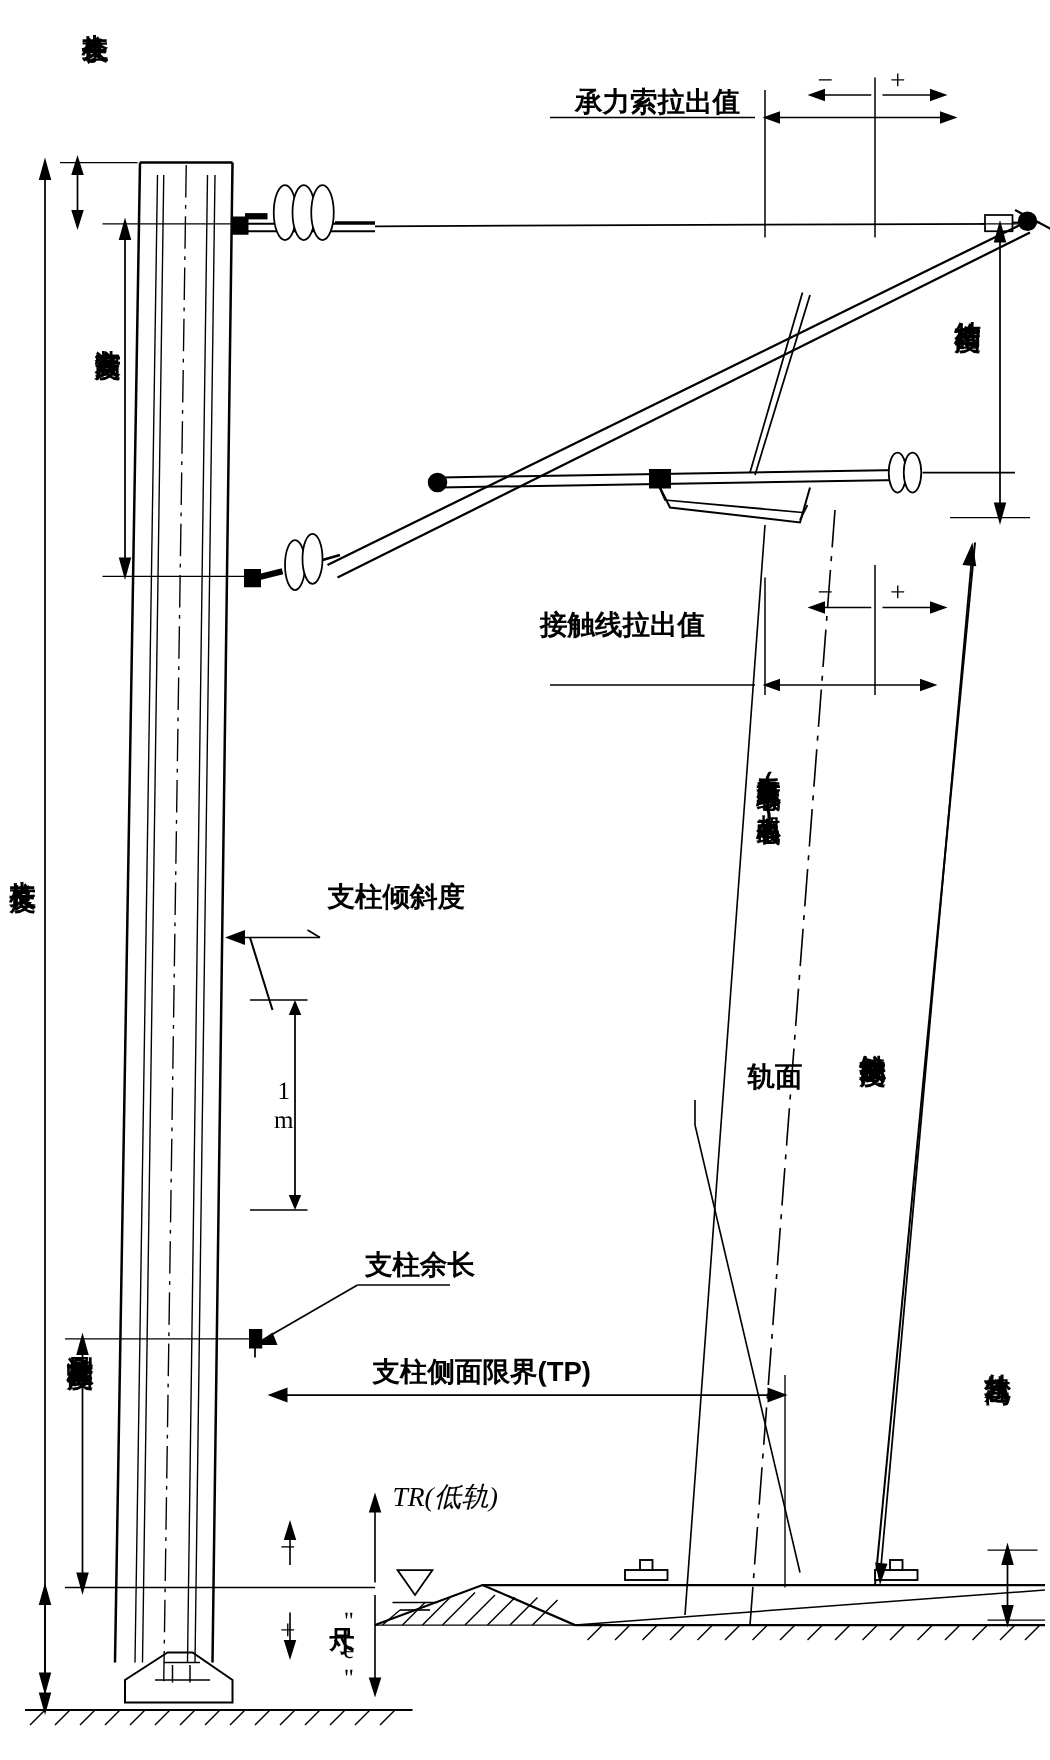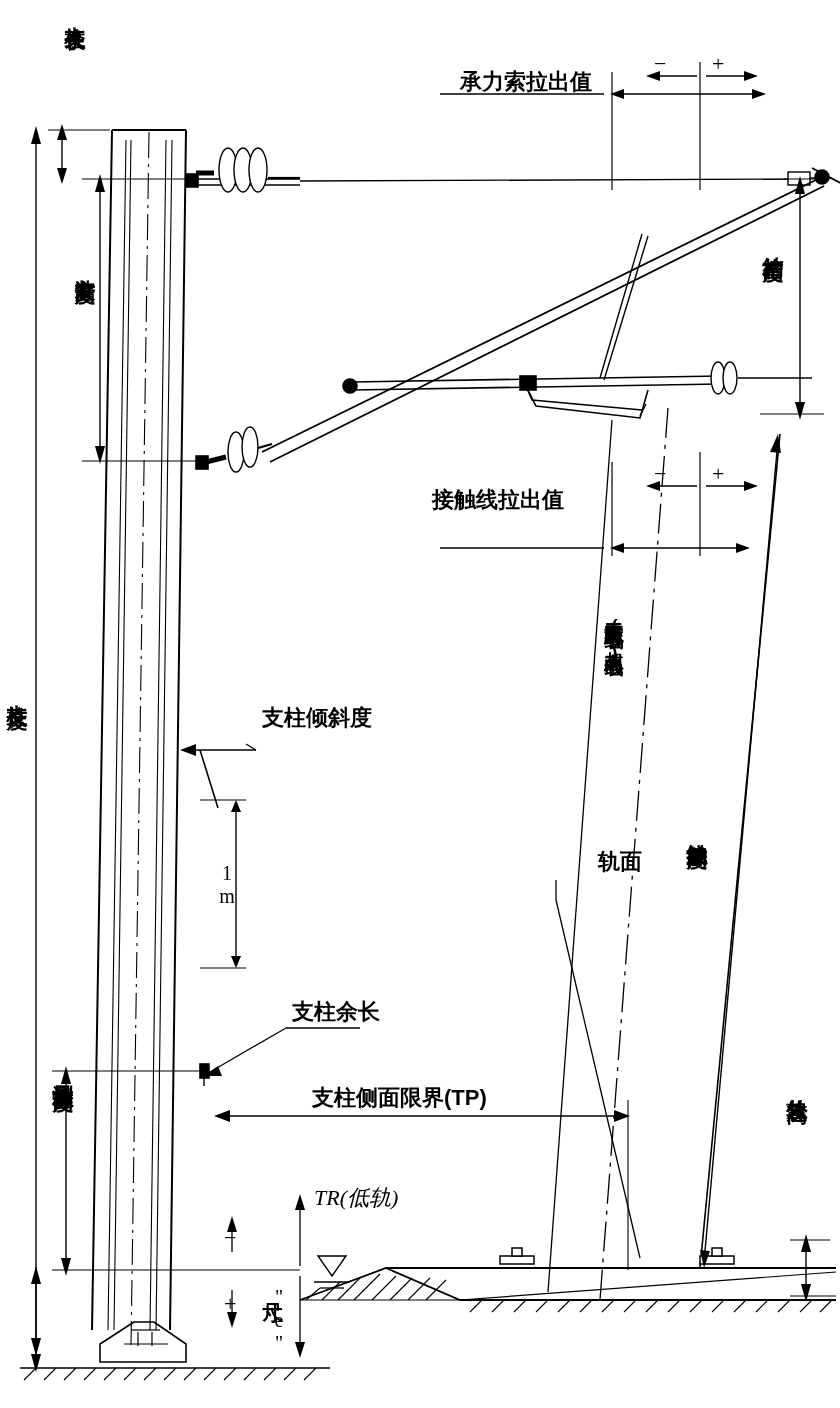--- a/index.html
+++ b/index.html
@@ -310,21 +310,21 @@
   <div class="lbl serif sz22" style="left:712px; top:462px;">+</div>
 
   <div class="lbl vert sz21" style="left:6px; top:688px;">支柱长度</div>
 
   <div class="lbl sz22" style="left:262px; top:706px;">支柱倾斜度</div>
 
   <div class="lbl vert serif sz20" style="left:216px; top:862px;">1m</div>
 
   <div class="lbl sz22" style="left:292px; top:1000px;">支柱余长</div>
 
-  <div class="lbl sz22" style="left:312px; top:1086px;text-align:right;">支柱侧面限界(TP)</div>
+  <div class="lbl sz22" style="left:298px; top:1086px;text-align:right;">支柱侧面限界(TP)</div>
 
   <div class="lbl sz22" style="left:598px; top:850px;">轨面</div>
 
   <div class="lbl vert sz19" style="left:604px; top:606px;">垂直于受电弓中心线(超高中心线)</div>
 
   <div class="lbl vert sz21" style="left:686px; top:826px;">接触线高度</div>
 
   <div class="lbl vert sz21" style="left:52px; top:1068px;">测量螺栓高度</div>
 
   <div class="lbl vert sz21" style="left:786px; top:1082px;">外轨超高</div>

